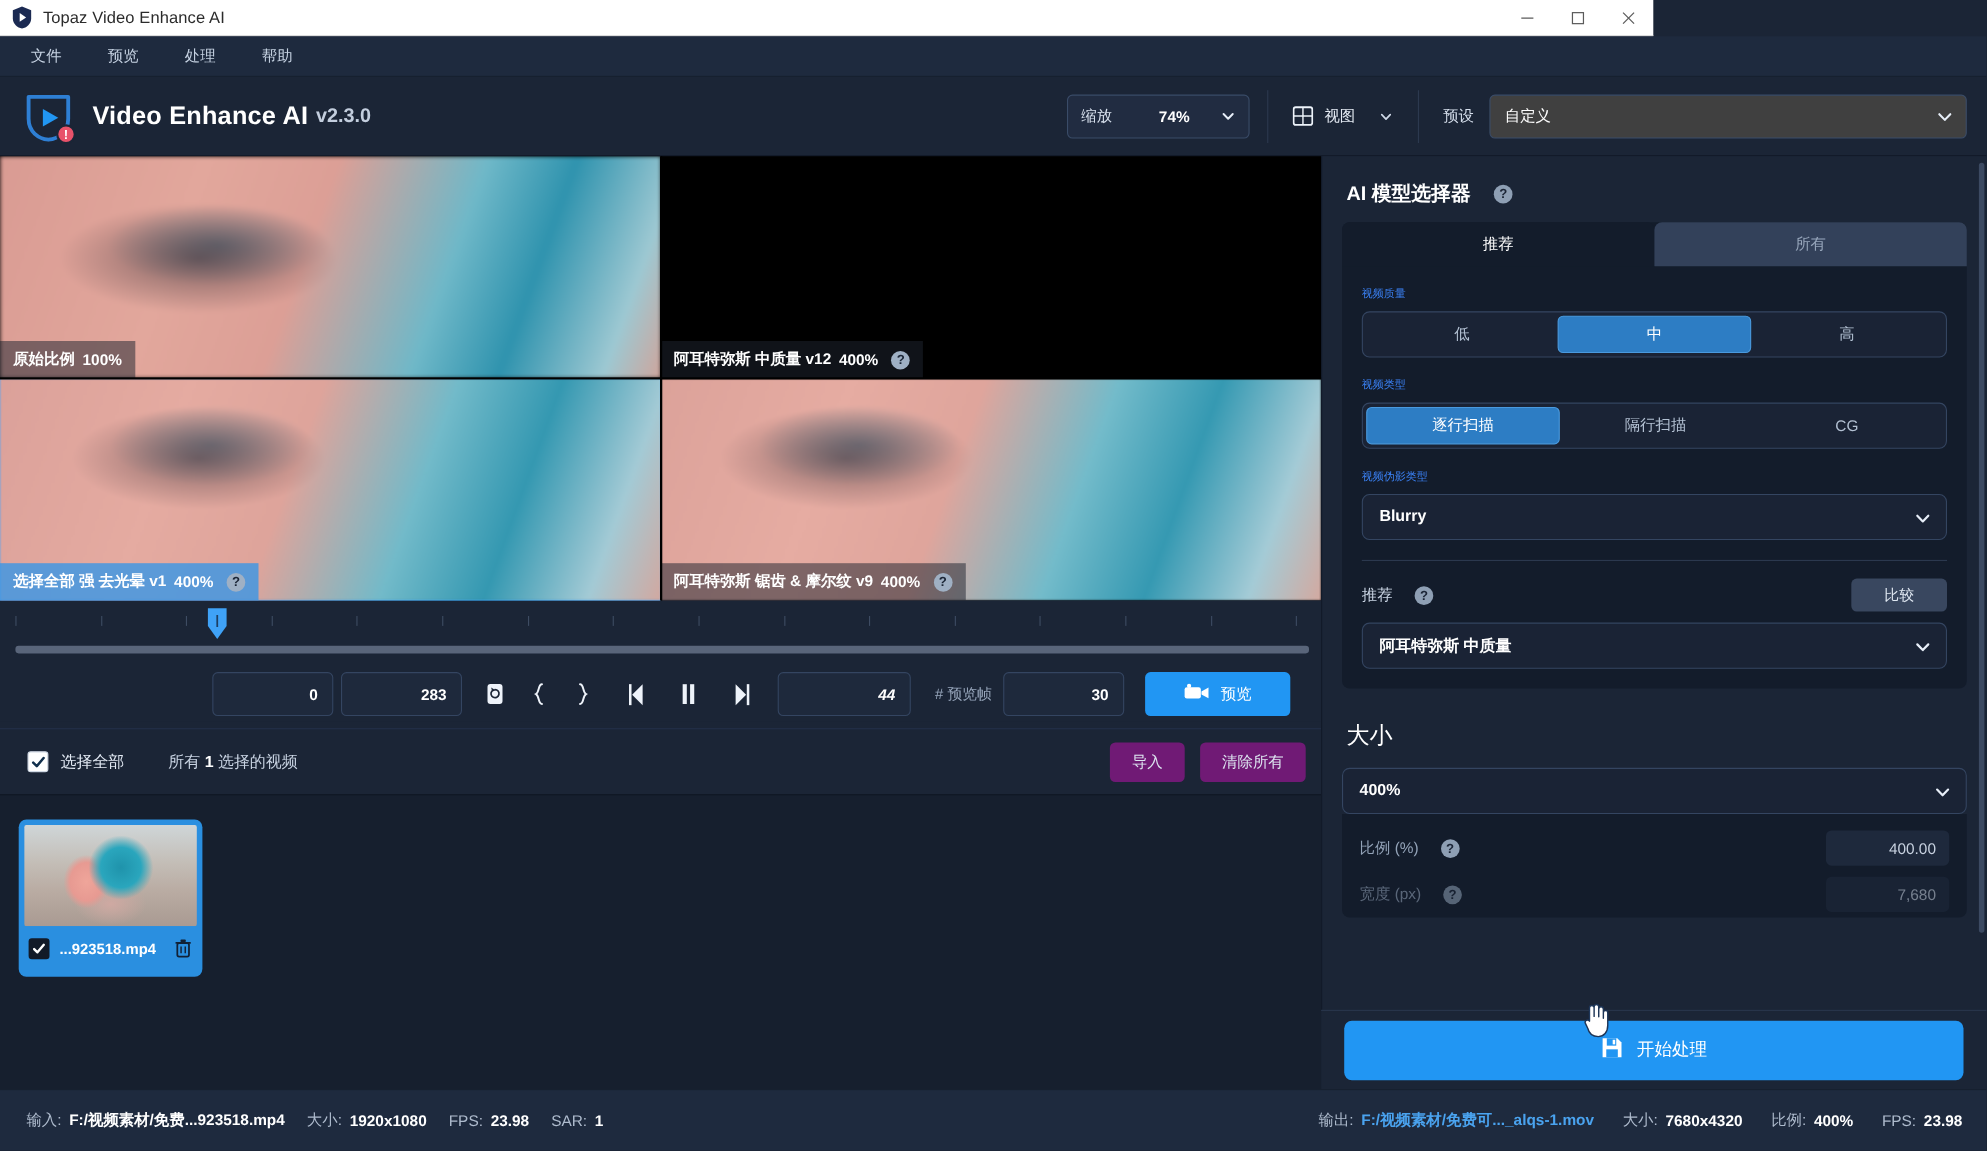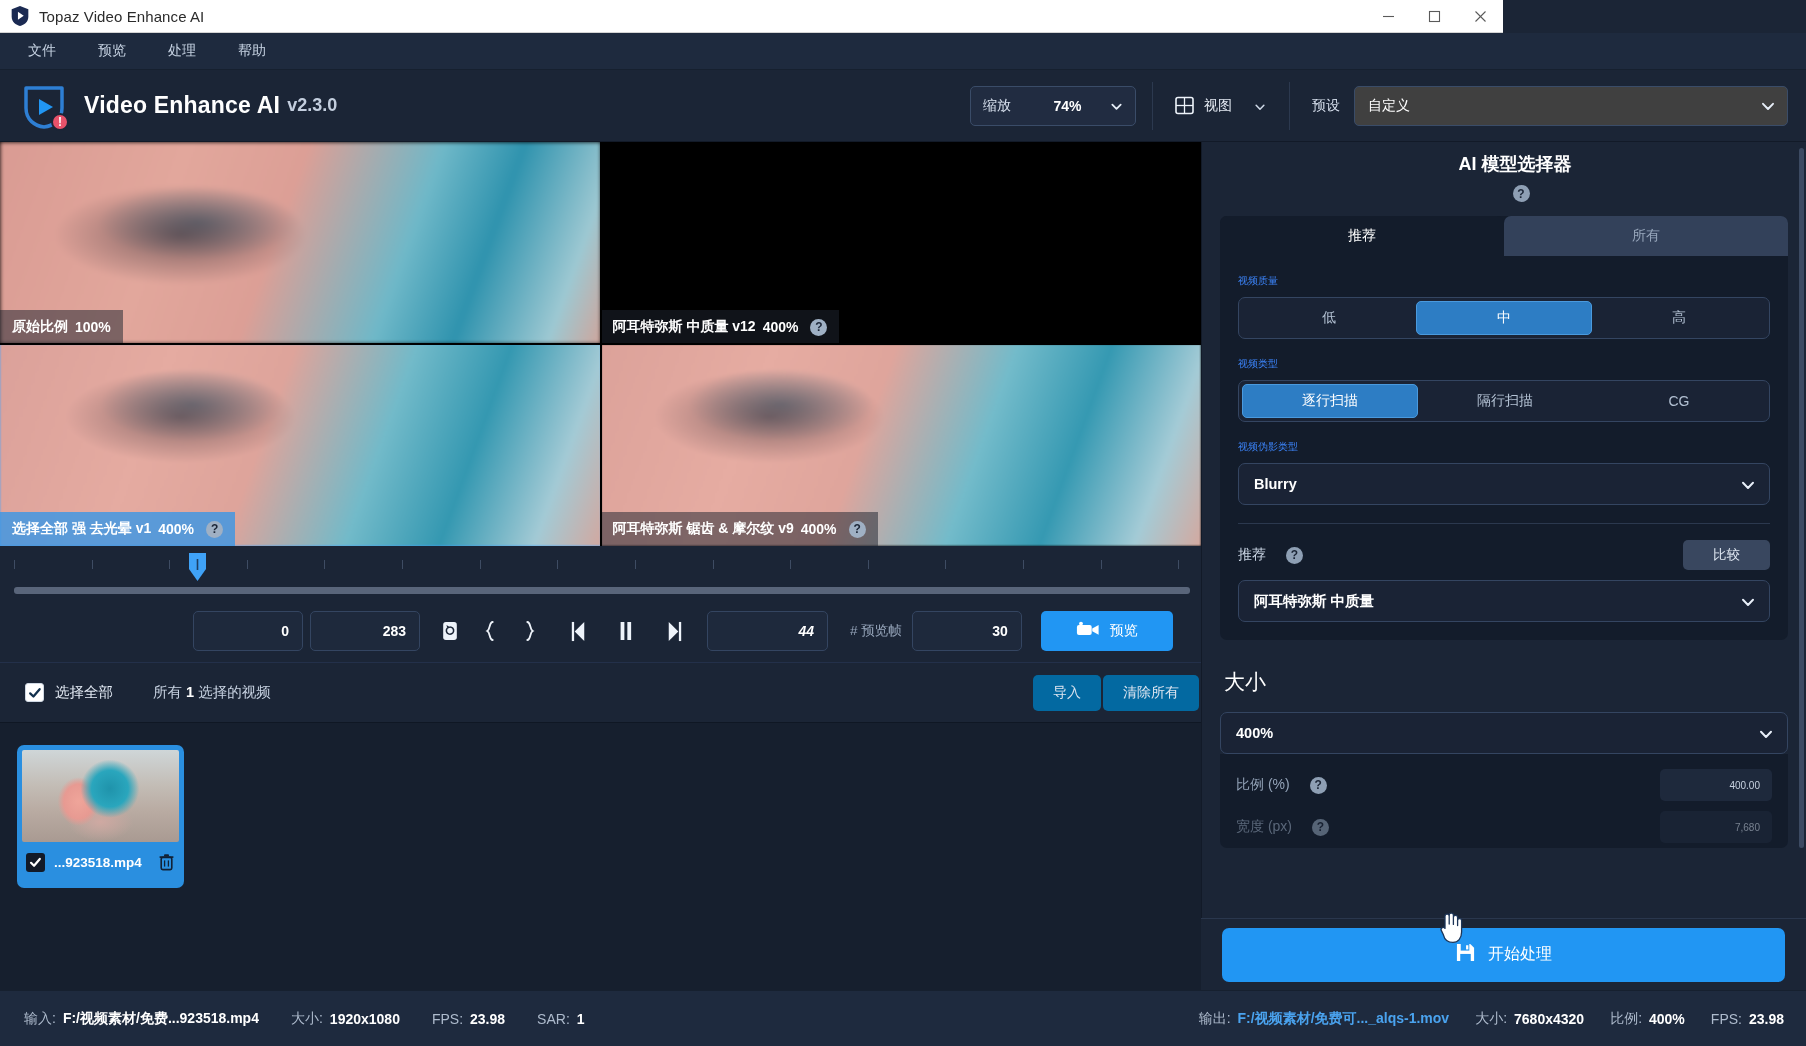--- a/index.html
+++ b/index.html
@@ -149,23 +149,23 @@
     width:19px; height:19px; border-radius:3px; background:#ffffff;
     display:flex; align-items:center; justify-content:center; flex:none;
     border:1px solid #cfd8e3;
   }
   .chk svg { display:block; }
   .sel-all { margin-left:25px; display:flex; align-items:center; gap:11px; font-size:14.5px; color:#e3eaf4; }
   .sel-count { margin-left:40px; font-size:14.5px; color:#c8d3e2; }
   .sel-count b { color:#fff; }
   .fb-spacer { flex:1; }
   .gbtn {
-    height:36px; border-radius:5px; background:#0369a1; color:#dde5f0;
+    height:36px; border-radius:5px; background:#701a75; color:#dde5f0;
     font-size:14px; display:flex; align-items:center; justify-content:center;
-    padding:0 20px; margin-right:2px;
+    padding:0 20px; margin-right:14px;
   }
 
   
   .strip {
     position:absolute; left:0; top:722px; width:1201px; height:268px;
     background:#161f2e; border-top:1px solid #0f1724;
   }
   .thumb {
     position:absolute; left:17px; top:22px; width:167px; height:143px;
     background:#2a8fe0; border-radius:7px; padding:5px 5px 0 5px;
@@ -174,21 +174,21 @@
   .thumb-foot { height:40px; display:flex; align-items:center; gap:9px; padding:0 4px;}
   .chk-dark { width:19px; height:19px; border-radius:3px; background:#121a28; display:flex; align-items:center; justify-content:center; flex:none;}
   .thumb-name { font-size:13.5px; font-weight:bold; color:#fff; flex:1; }
   .trash { width:17px; height:18px; flex:none; opacity:.92; }
 
   
   .rpanel {
     position:absolute; left:1201px; top:142px; width:605px; height:848px;
     background:#1b2536; border-left:1px solid #121a28; overflow:hidden;
   }
-  .rp-title { margin:10px 0 0 22px; font-size:18px; font-weight:bold; color:#fff; display:flex; align-items:center; gap:9px;flex-direction:column;}
+  .rp-title { margin:22px 0 0 22px; font-size:18px; font-weight:bold; color:#fff; display:flex; align-items:center; gap:9px;}
   .qmark.dk { background:#8e9fb4; }
   .card {
     margin:14px 18px 0 18px; background:#131c2b; border-radius:7px; padding:0 0 18px 0;
   }
   .tabs { display:flex; height:40px; }
   .tab {
     flex:1; display:flex; align-items:center; justify-content:center;
     font-size:14px; color:#9fb0c6; border-radius:7px 7px 0 0;
   }
   .tab.active { background:#131c2b; color:#fff; }
@@ -222,21 +222,21 @@
     background:#1a2335; display:flex; align-items:center; justify-content:space-between;
     padding:0 15px; font-size:14.5px; font-weight:bold; color:#fff;
   }
   .subcard { margin:0 18px; background:#131c2b; border-radius:0 0 7px 7px; padding:10px 0 0 0;}
   .field { display:flex; align-items:center; height:42px; padding:0 16px; }
   .field .fl { font-size:14px; color:#93a3b8; display:flex; align-items:center; gap:8px; }
   .field .fsp { flex:1; }
   .field .fv {
     width:112px; height:32px; border-radius:5px; background:#1e293c;
     display:flex; align-items:center; justify-content:flex-end; padding:0 12px;
-    font-size:10px; color:#c8d2e0;
+    font-size:14px; color:#c8d2e0;
   }
   .rp-scroll {
     position:absolute; right:2px; top:6px; width:5px; height:700px; border-radius:3px; background:#3c4a62;
   }
 
   
   .startbar {
     position:absolute; left:1201px; top:918px; width:605px; height:72px;
     background:#1b2536; border-top:1px solid #2a374d;
     display:flex; align-items:center; justify-content:center;
@@ -247,21 +247,21 @@
     font-size:16px; position:relative;
   }
   .cursor-hand { position:absolute; left:215px; top:-18px; width:26px; height:34px; }
 
   
   .statusbar {
     position:absolute; left:0; top:990px; width:1806px; height:56px;
     background:#1e2a3e; border-top:1px solid #16202f;
     display:flex; align-items:center; font-size:14px; color:#d3dceb;
   }
-  .sb-left { display:flex; align-items:center; gap:32px; margin-left:24px; }
+  .sb-left { display:flex; align-items:center; gap:20px; margin-left:24px; }
   .sb-right { display:flex; align-items:center; gap:26px; margin-left:auto; margin-right:22px; }
   .sb-k { color:#aebbcd; }
   .sb-v { color:#ffffff; font-weight:bold; }
   .sb-link { color:#4aa3ef; font-weight:bold; }
   .sb-grp { display:flex; align-items:center; gap:7px; }
 </style>
 </head>
 <body>
 
 <div class="app">

